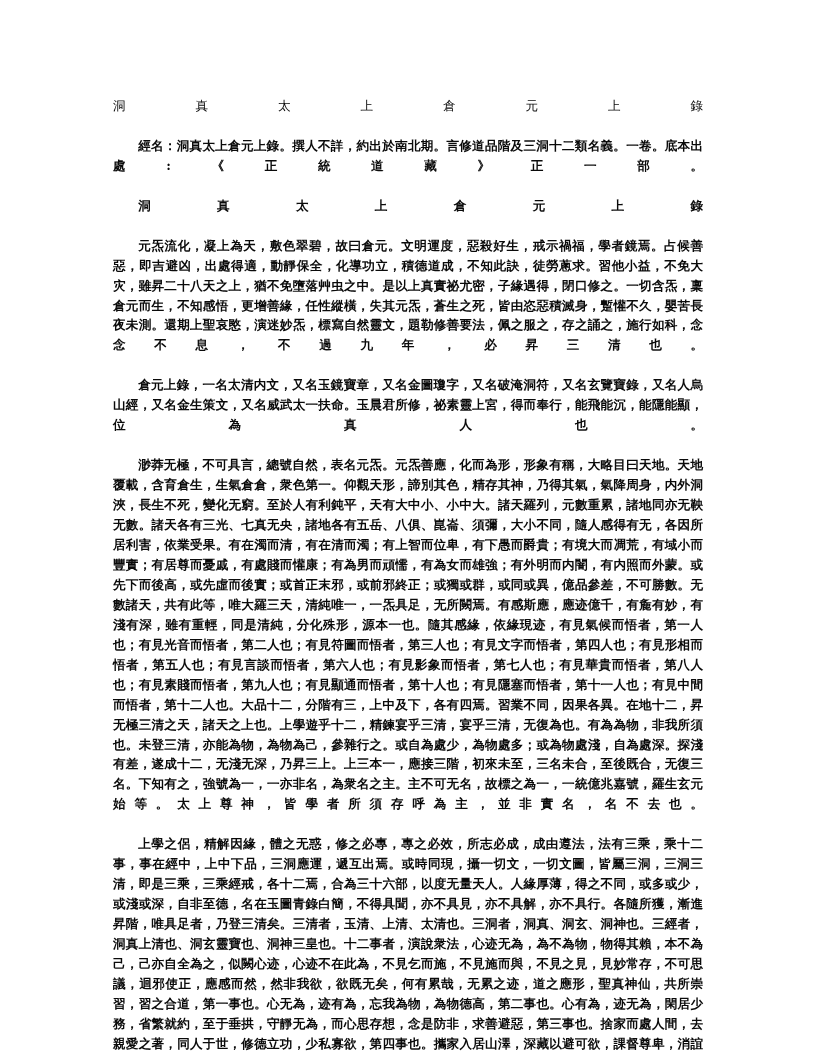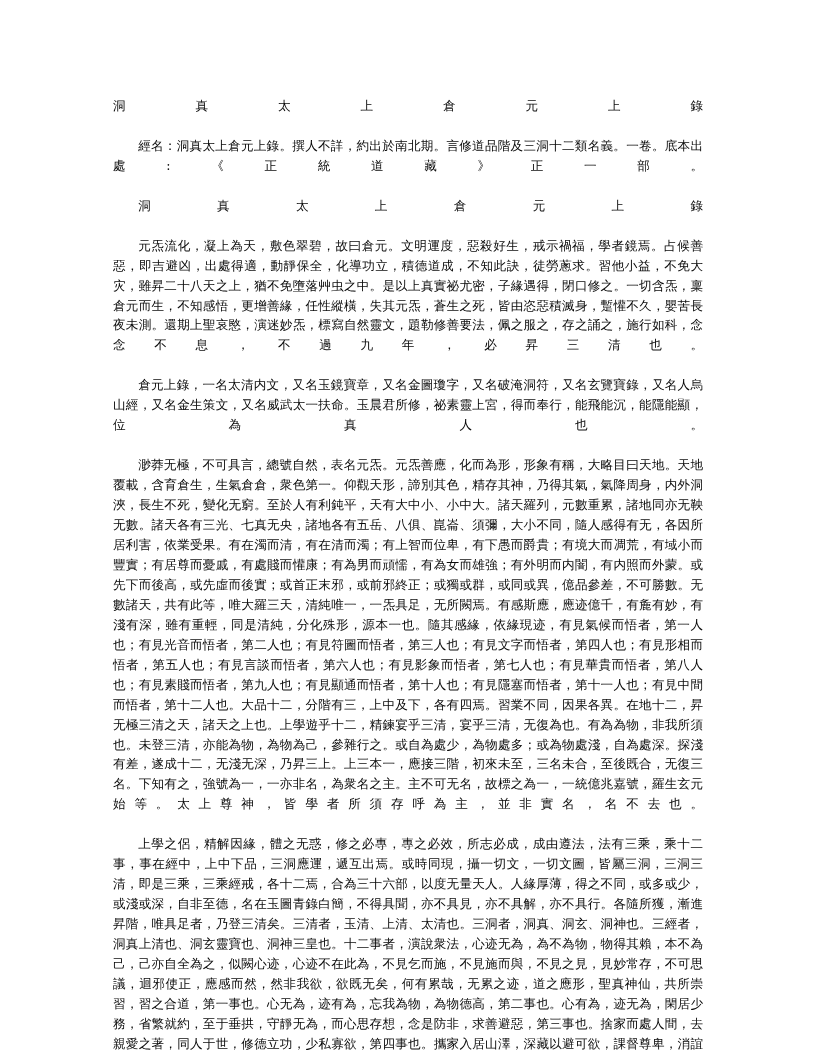--- a/index.html
+++ b/index.html
@@ -34,20 +34,21 @@
     margin: 0;
     padding: 0;
     text-align: justify;
     text-justify: inter-character;
     word-break: break-all;
     overflow-wrap: break-word;
     letter-spacing: 0;
   }
   .para.indent {
     text-indent: 2em;
+    font-weight: bold;
   }
   .para.noindent {
     text-indent: 0;
   }
   .para.title-line {
     text-indent: 0;
   }
   
   .para:after {
     content: "";

